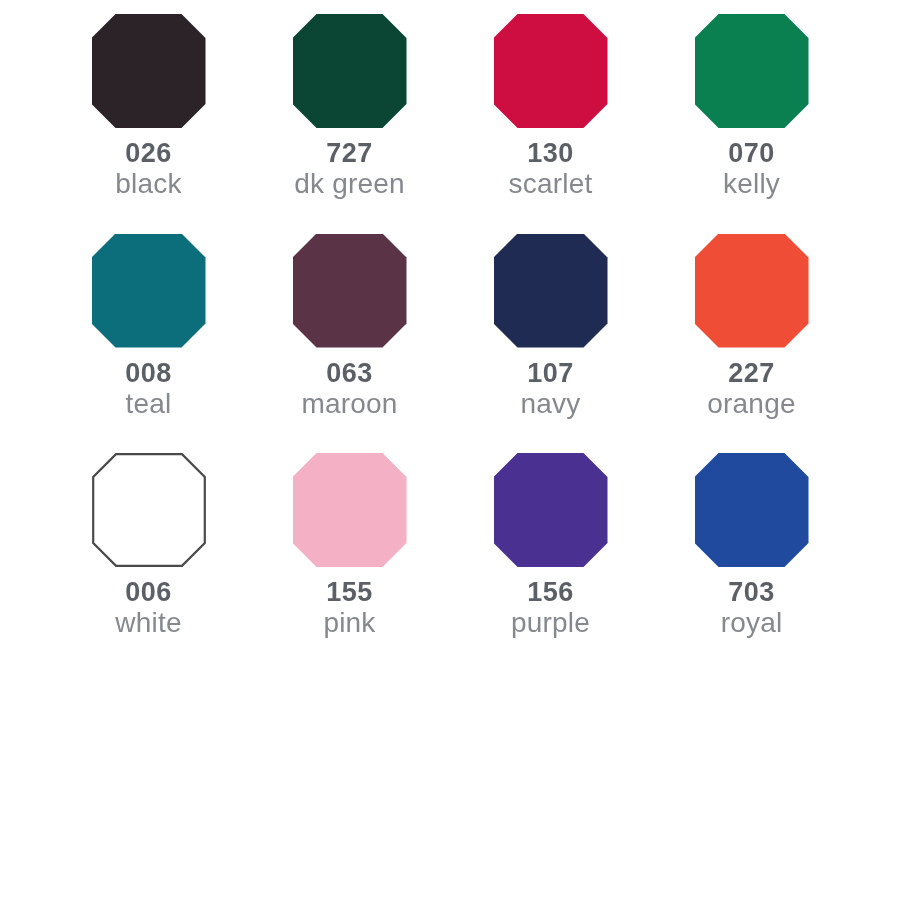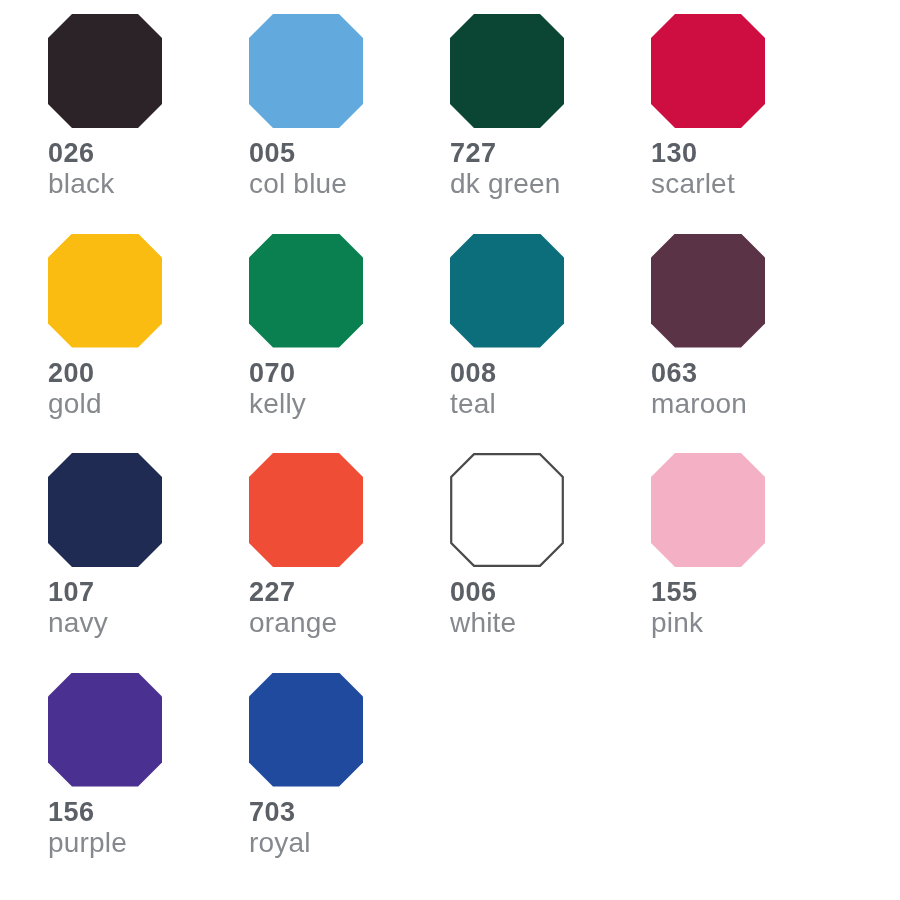--- a/index.html
+++ b/index.html
@@ -22,20 +22,21 @@
     padding: 14px 48px 8px 48px;
     display: grid;
     grid-template-columns: repeat(4, 1fr);
     grid-template-rows: repeat(4, 1fr);
     column-gap: 0px;
     row-gap: 0px;
   }
   .swatch-cell {
     display: flex;
     flex-direction: column;
+    align-items: center;
     justify-content: flex-start;
   }
   .swatch-chip {
     width: 114px;
     height: 114px;
     margin-bottom: 11px;
     box-sizing: border-box;
     
     clip-path: polygon(
       24px 0%, calc(100% - 24px) 0%,
@@ -71,38 +72,28 @@
 </head>
 <body>
 
 <div id="swatch-grid">
     <div class="swatch-cell">
       <div class="swatch-chip" style="background-color: rgb(43, 35, 39);"></div>
       <div class="swatch-code">026</div>
       <div class="swatch-name">black</div>
     </div>
     <div class="swatch-cell">
-      <div class="swatch-chip" style="background-color: rgb(98, 169, 222);"></div>
-      <div class="swatch-code">005</div>
-      <div class="swatch-name">col blue</div>
-    </div>
-    <div class="swatch-cell">
       <div class="swatch-chip" style="background-color: rgb(11, 70, 52);"></div>
       <div class="swatch-code">727</div>
       <div class="swatch-name">dk green</div>
     </div>
     <div class="swatch-cell">
       <div class="swatch-chip" style="background-color: rgb(206, 14, 65);"></div>
       <div class="swatch-code">130</div>
       <div class="swatch-name">scarlet</div>
-    </div>
-    <div class="swatch-cell">
-      <div class="swatch-chip" style="background-color: rgb(251, 188, 18);"></div>
-      <div class="swatch-code">200</div>
-      <div class="swatch-name">gold</div>
     </div>
     <div class="swatch-cell">
       <div class="swatch-chip" style="background-color: rgb(10, 128, 80);"></div>
       <div class="swatch-code">070</div>
       <div class="swatch-name">kelly</div>
     </div>
     <div class="swatch-cell">
       <div class="swatch-chip" style="background-color: rgb(13, 110, 123);"></div>
       <div class="swatch-code">008</div>
       <div class="swatch-name">teal</div>

